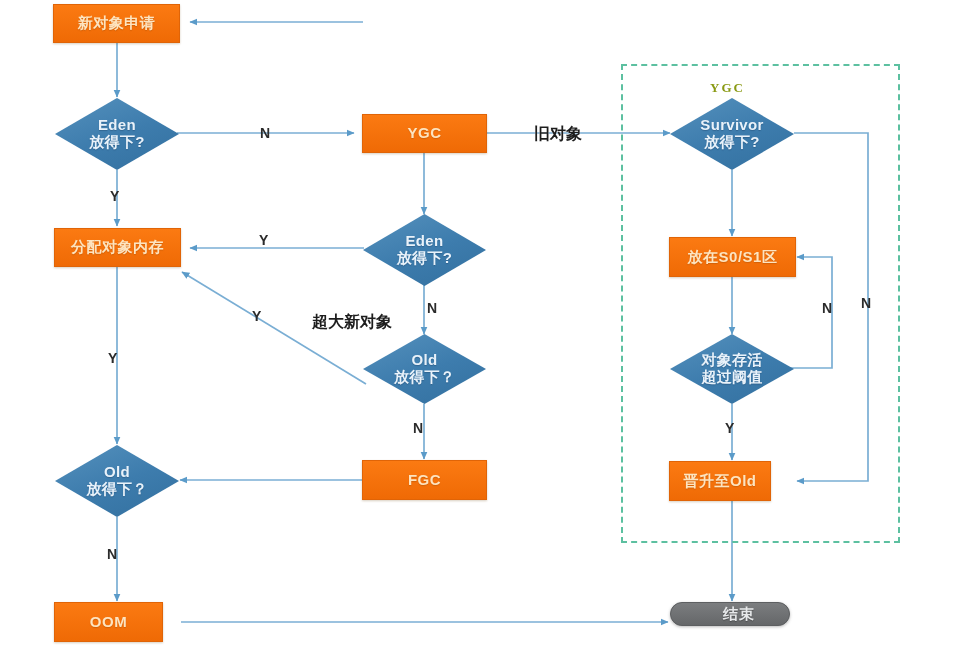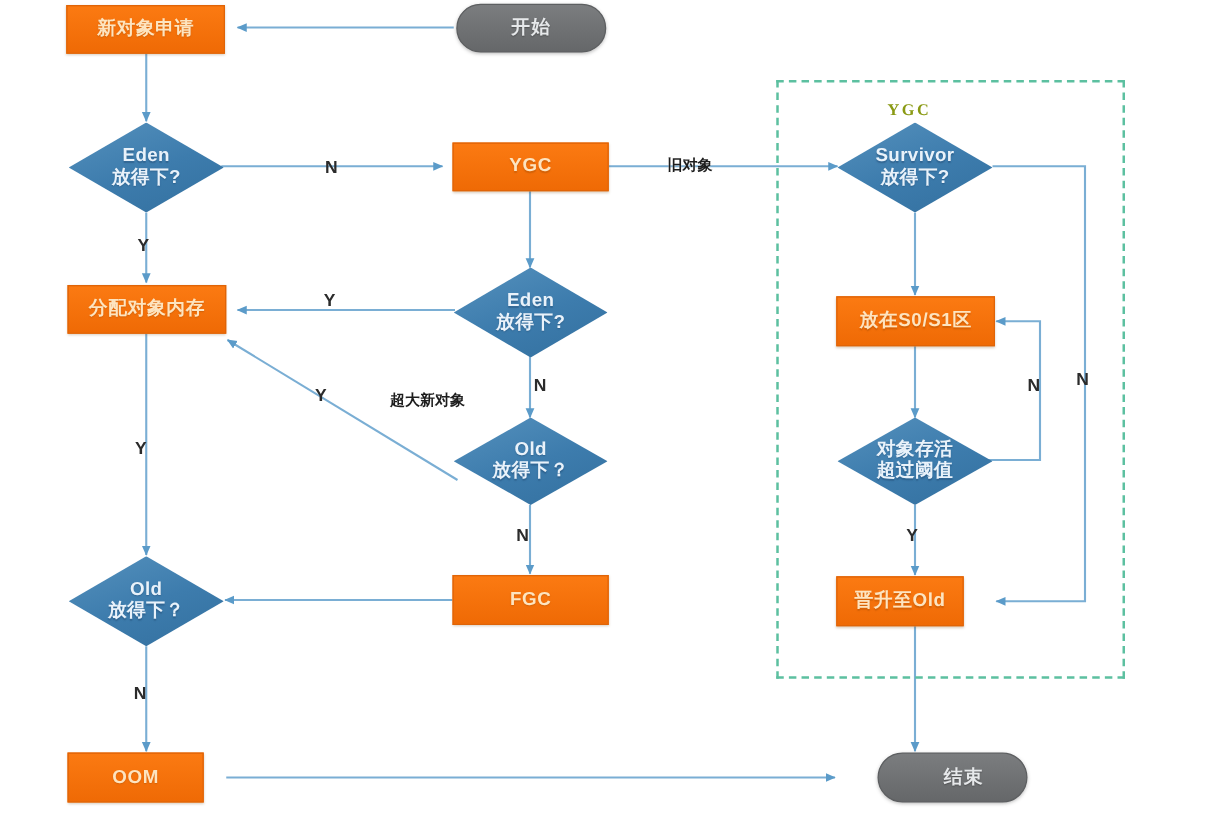--- a/index.html
+++ b/index.html
@@ -116,21 +116,21 @@
     position: absolute;
     z-index: 4;
     color: #2b2b2b;
     font-size: 14px;
     font-weight: 700;
     white-space: nowrap;
     background: transparent;
   }
   .edge-label.cjk {
     color: #1d1d1d;
-    font-size: 12px;
+    font-size: 16px;
     font-weight: 700;
     text-shadow: 0 0 1px rgba(255,255,255,0.9);
   }
 </style>
 </head>
 <body>
 
 <div id="canvas">
 
   <svg id="edges" viewBox="0 0 978 650" width="978" height="650">
@@ -179,23 +179,20 @@
 
       <path d="M794,133 L868,133 L868,481 L797,481"></path>
 
       <path d="M732,501 L732,601"></path>
     </g>
   </svg>
 
   <div class="group-box" style="left:621px; top:64px; width:279px; height:479px;"></div>
   <div class="group-title" style="left:710px; top:80px;">YGC</div>
 
-  <div class="node n-terminator" style="left:365px; top:3px; width:120px; height:39px;">
-    <span class="label">开始</span>
-  </div>
 
   <div class="node n-process" style="left:53px; top:4px; width:127px; height:39px;">
     <span class="label">新对象申请</span>
   </div>
 
   <div class="node n-decision" style="left:55px; top:98px; width:124px; height:72px;">
     <span class="dia"></span>
     <span class="label">Eden
 放得下?</span>
   </div>
@@ -247,21 +244,21 @@
   <div class="node n-decision" style="left:670px; top:334px; width:124px; height:70px;">
     <span class="dia"></span>
     <span class="label">对象存活
 超过阈值</span>
   </div>
 
   <div class="node n-process" style="left:669px; top:461px; width:102px; height:40px;">
     <span class="label">晋升至Old</span>
   </div>
 
-  <div class="node n-terminator" style="left:702px; top:602px; width:120px; height:40px;padding-left:18px;">
+  <div class="node n-terminator" style="left:670px; top:602px; width:120px; height:24px;padding-left:18px;">
     <span class="label">结束</span>
   </div>
 
   <div class="edge-label" style="left:260px; top:125px;">N</div>
 
   <div class="edge-label" style="left:110px; top:188px;">Y</div>
 
   <div class="edge-label" style="left:259px; top:232px;">Y</div>
 
   <div class="edge-label" style="left:427px; top:300px;">N</div>

